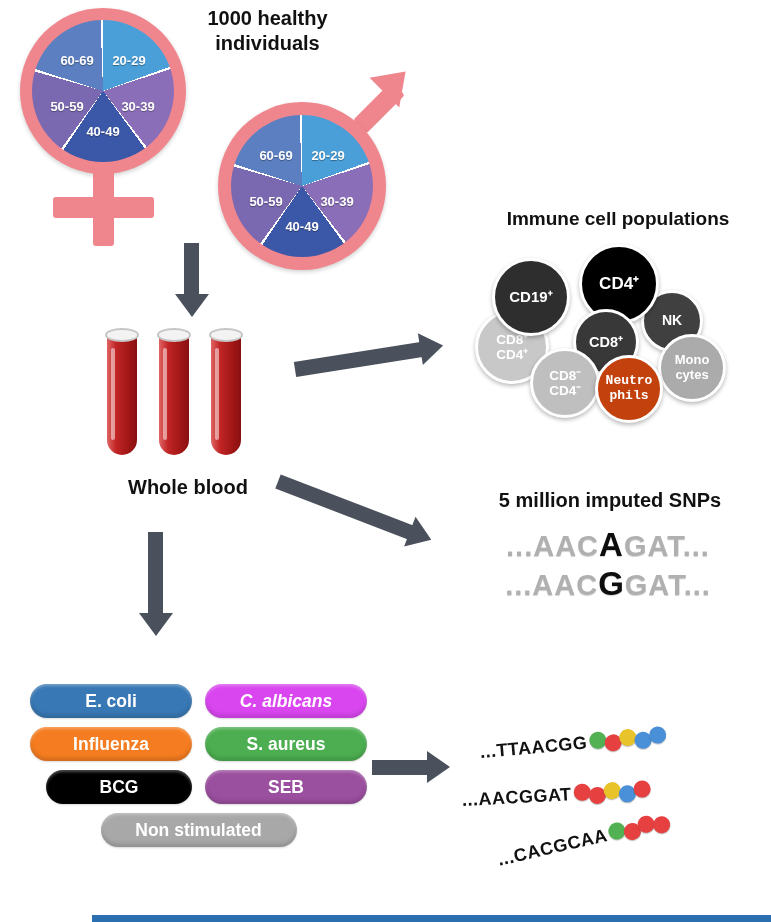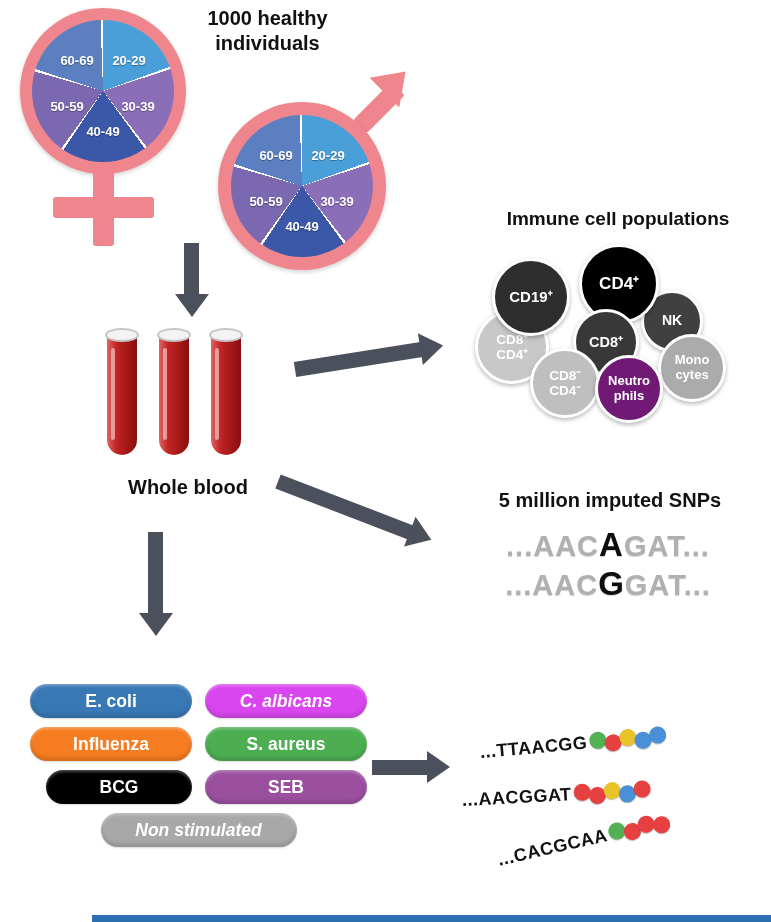--- a/index.html
+++ b/index.html
@@ -101,21 +101,21 @@
   
   .stimuli{
     position:absolute;left:30px;top:684px;display:grid;
     grid-template-columns:162px 162px;column-gap:13px;row-gap:9px;
   }
   .stim-box{
     height:34px;border-radius:17px;display:flex;align-items:center;justify-content:center;
     color:#fff;font-size:17.5px;font-weight:bold;
     box-shadow:inset 0 2px 3px rgba(255,255,255,.3),inset 0 -3px 4px rgba(0,0,0,.15),0 1px 2px rgba(0,0,0,.15);
   }
-  .stim-wide{grid-column:1/3;width:196px;justify-self:center;font-style:italic;}
+  .stim-wide{grid-column:1/3;width:196px;justify-self:center;}
   
   .expr-title{
     position:absolute;left:468px;top:676px;width:300px;text-align:center;
     font-size:19px;font-weight:bold;line-height:1.25;white-space:pre-line;
   }
   .generow{
     position:absolute;display:flex;align-items:center;gap:4px;
     font-size:18px;font-weight:bold;letter-spacing:.5px;transform-origin:left center;white-space:nowrap;
   }
   .generow-0{left:480px;top:742px;transform:rotate(-5deg);}
@@ -192,21 +192,21 @@
     <div class="cell cell-dp" style="background-color: rgb(200, 200, 200);">CD8⁺
 CD4⁺</div>
     <div class="cell cell-cd19" style="background-color: rgb(46, 46, 46);">CD19⁺</div>
     <div class="cell cell-nk" style="background-color: rgb(64, 64, 64);">NK</div>
     <div class="cell cell-mono" style="background-color: rgb(171, 171, 171);">Mono
 cytes</div>
     <div class="cell cell-cd4" style="background-color: rgb(0, 0, 0);">CD4⁺</div>
     <div class="cell cell-cd8" style="background-color: rgb(56, 56, 56);">CD8⁺</div>
     <div class="cell cell-dn" style="background-color: rgb(191, 191, 191);">CD8⁻
 CD4⁻</div>
-    <div class="cell cell-neutro" style="background-color: #701a75;">Neutro
+    <div class="cell cell-neutro" style="background-color: #c2410c; font-family: Liberation Mono, monospace;">Neutro
 phils</div>
   </div>
 
   <div class="snp-title">5 million imputed SNPs</div>
   <div class="snp-rows">
     <div class="snp-row"><span>...AAC</span><span class="snp-var">A</span><span>GAT...</span></div>
     <div class="snp-row"><span>...AAC</span><span class="snp-var">G</span><span>GAT...</span></div>
   </div>
 
   <div class="stimuli">

